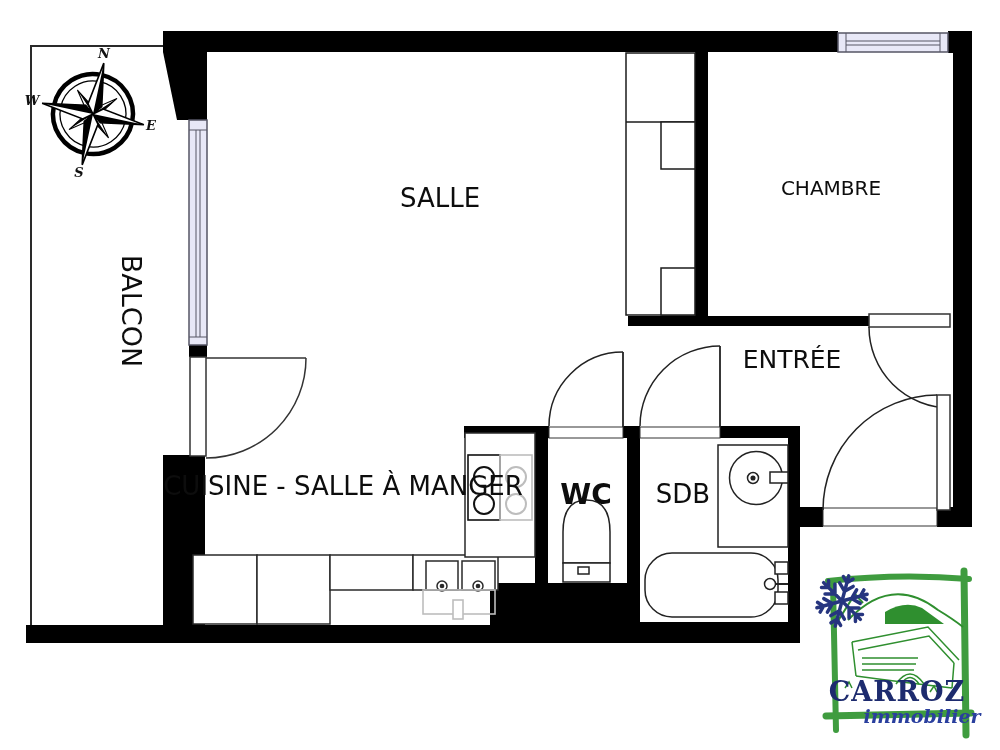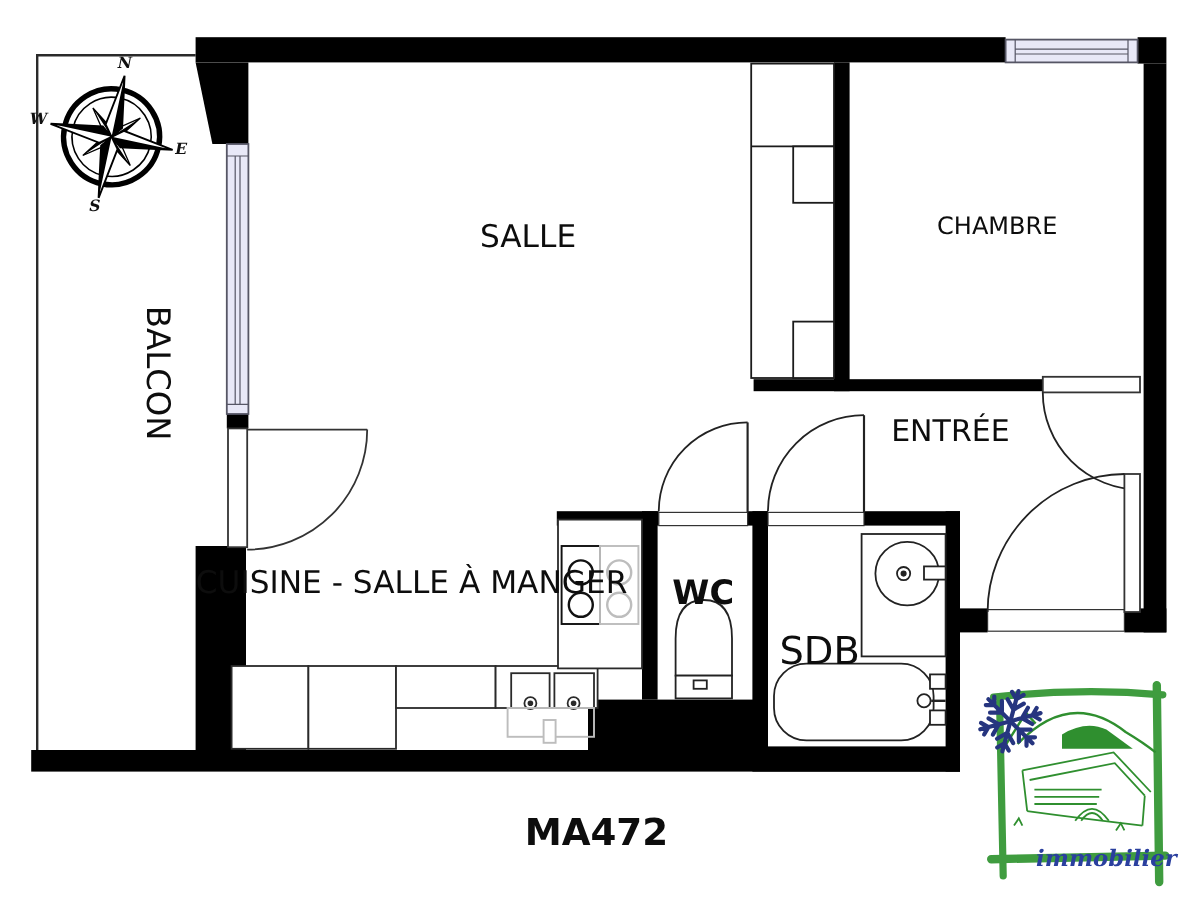--- a/index.html
+++ b/index.html
@@ -7,21 +7,21 @@
         font-family:"DejaVu Sans","Liberation Sans",sans-serif;}
   .plan svg{position:absolute;left:0;top:0;}
   .lbl{position:absolute;transform:translate(-50%,-50%);color:#0d0d0d;white-space:nowrap;
        font-family:"DejaVu Sans","Liberation Sans",sans-serif;}
   .lbl.salon{left:440px;top:198px;font-size:26px;}
   .lbl.chambre{left:831px;top:188px;font-size:20px;}
   .lbl.balcon{left:131px;top:311px;font-size:27px;transform:translate(-50%,-50%) rotate(90deg);}
   .lbl.entree{left:792px;top:359px;font-size:25px;text-align:center;}
   .lbl.cuisine{left:343px;top:466px;font-size:26px;margin-top:20px;}
   .lbl.wc{left:586px;top:494px;font-size:28px;font-weight:bold;}
-  .lbl.sdb{left:683px;top:494px;font-size:32px;margin-top:48px;}
+  .lbl.sdb{left:683px;top:494px;font-size:26px;}
   .lbl.ref{left:497px;top:694px;font-size:31px;font-weight:bold;}
   .cmp{position:absolute;transform:translate(-50%,-50%);font-family:"DejaVu Serif","Liberation Serif",serif;
        font-size:13px;font-style:italic;font-weight:600;color:#111;}
   .cmp.n{left:104px;top:53px;}
   .cmp.e{left:151px;top:125px;}
   .cmp.s{left:79px;top:172px;}
   .cmp.w{left:32px;top:100px;}
   .logo-brand{position:absolute;left:897px;top:691px;transform:translate(-50%,-50%);
        font-family:"DejaVu Serif","Liberation Serif",serif;font-weight:bold;font-size:27px;
        color:#1D2B6E;letter-spacing:1px;}
@@ -202,21 +202,21 @@
 </svg>
 
   <div class="lbl salon">SALLE</div>
   <div class="lbl chambre">CHAMBRE</div>
   <div class="lbl balcon">BALCON</div>
   <div class="lbl entree">ENTRÉE</div>
   <div class="lbl cuisine">CUISINE - SALLE À MANGER</div>
   <div class="lbl wc">WC</div>
   <div class="lbl sdb">SDB</div>
 
-  <div class="lbl ref">MA472</div>
 
   <span class="cmp n">N</span>
   <span class="cmp e">E</span>
   <span class="cmp s">S</span>
   <span class="cmp w">W</span>
 
+  <div class="logo-brand">CARROZ</div>
   <div class="logo-tag">immobilier</div>
 </div>
 
 </body></html>

